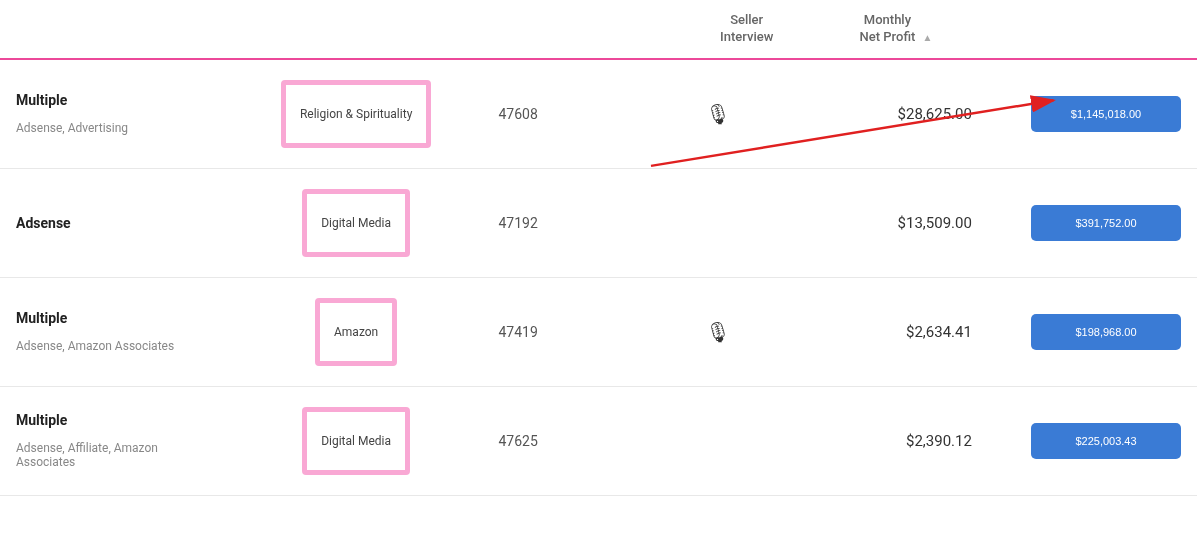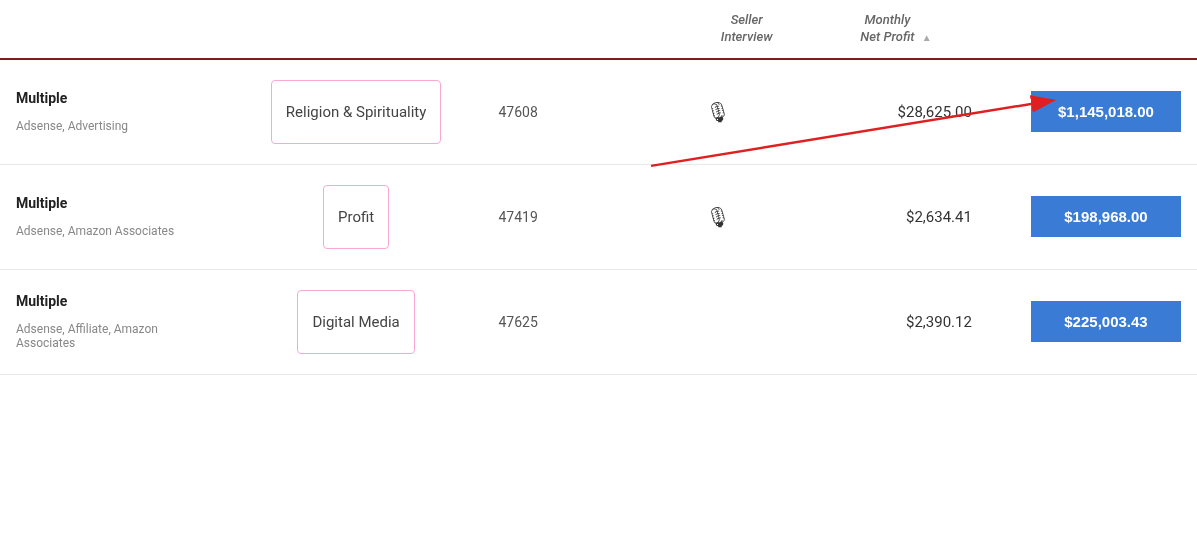--- a/index.html
+++ b/index.html
@@ -7,22 +7,21 @@
       font-family: -apple-system, BlinkMacSystemFont, 'Segoe UI', Roboto, sans-serif;
       background: #fff;
       color: #333;
       font-size: 14px;
     }
     table {
       width: 100%;
       border-collapse: collapse;
     }
     thead tr {
-      border-bottom: 2px solid #7f1d1d;
-      font-style: italic;
+      border-bottom: 2px solid #ec4899;
     }
     th {
       padding: 12px 16px;
       color: #666;
       font-weight: 500;
       font-size: 13px;
       text-align: left;
       white-space: nowrap;
     }
     th.center { text-align: center; }
@@ -50,24 +49,24 @@
       font-size: 14px;
       color: #222;
     }
     .monetization-secondary {
       font-size: 12px;
       color: #888;
       margin-top: 13px;
     }
     .niche-badge {
       display: inline-block;
-      border: 1px solid #f9a8d4;
+      border: 5px solid #f9a8d4;
       border-radius: 4px;
       padding: 22px 14px;
-      font-size: 15px;
+      font-size: 12px;
       color: #444;
       background: #fff;
       white-space: nowrap;
     }
     .listing-num {
       color: #555;
       font-size: 14px;
     }
     .mic-icon {
       font-size: 20px;
@@ -75,24 +74,24 @@
     }
     .net-profit {
       font-size: 15px;
       color: #333;
       text-align: left;
     }
     .price-btn {
       background: #3a7bd5;
       color: #fff;
       border: none;
-      border-radius: 0;
+      border-radius: 5px;
       padding: 12px 18px;
-      font-size: 15px;
-      font-weight: 700;
+      font-size: 11px;
+      font-weight: 400;
       cursor: pointer;
       white-space: nowrap;
       min-width: 150px;
       text-align: center;
     }
     .table-wrapper {
       position: relative;
     }
     svg.arrow-svg {
       position: absolute;
@@ -140,24 +139,35 @@
           </td>
           <td style="text-align: center;"><span class="niche-badge">Religion &amp; Spirituality</span></td>
           <td class="center"><span class="listing-num">47608</span></td>
           <td class="center"></td>
           <td class="center"><span class="mic-icon" title="Seller Interview Available">🎙</span></td>
           <td class="right"><span class="net-profit">$28,625.00</span></td>
           <td class="right"><button class="price-btn">$1,145,018.00</button></td>
         </tr>
         <tr>
           <td>
+            <div class="monetization-primary">Adsense</div>
+          </td>
+          <td style="text-align: center;"><span class="niche-badge">Digital Media</span></td>
+          <td class="center"><span class="listing-num">47192</span></td>
+          <td class="center"></td>
+          <td class="center"></td>
+          <td class="right"><span class="net-profit">$13,509.00</span></td>
+          <td class="right"><button class="price-btn">$391,752.00</button></td>
+        </tr>
+        <tr>
+          <td>
             <div class="monetization-primary">Multiple</div>
             <div class="monetization-secondary">Adsense, Amazon Associates</div>
           </td>
-          <td style="text-align: center;"><span class="niche-badge">Profit</span></td>
+          <td style="text-align: center;"><span class="niche-badge">Amazon</span></td>
           <td class="center"><span class="listing-num">47419</span></td>
           <td class="center"></td>
           <td class="center"><span class="mic-icon" title="Seller Interview Available">🎙</span></td>
           <td class="right"><span class="net-profit">$2,634.41</span></td>
           <td class="right"><button class="price-btn">$198,968.00</button></td>
         </tr>
         <tr>
           <td>
             <div class="monetization-primary">Multiple</div>
             <div class="monetization-secondary">Adsense, Affiliate, Amazon Associates</div>

